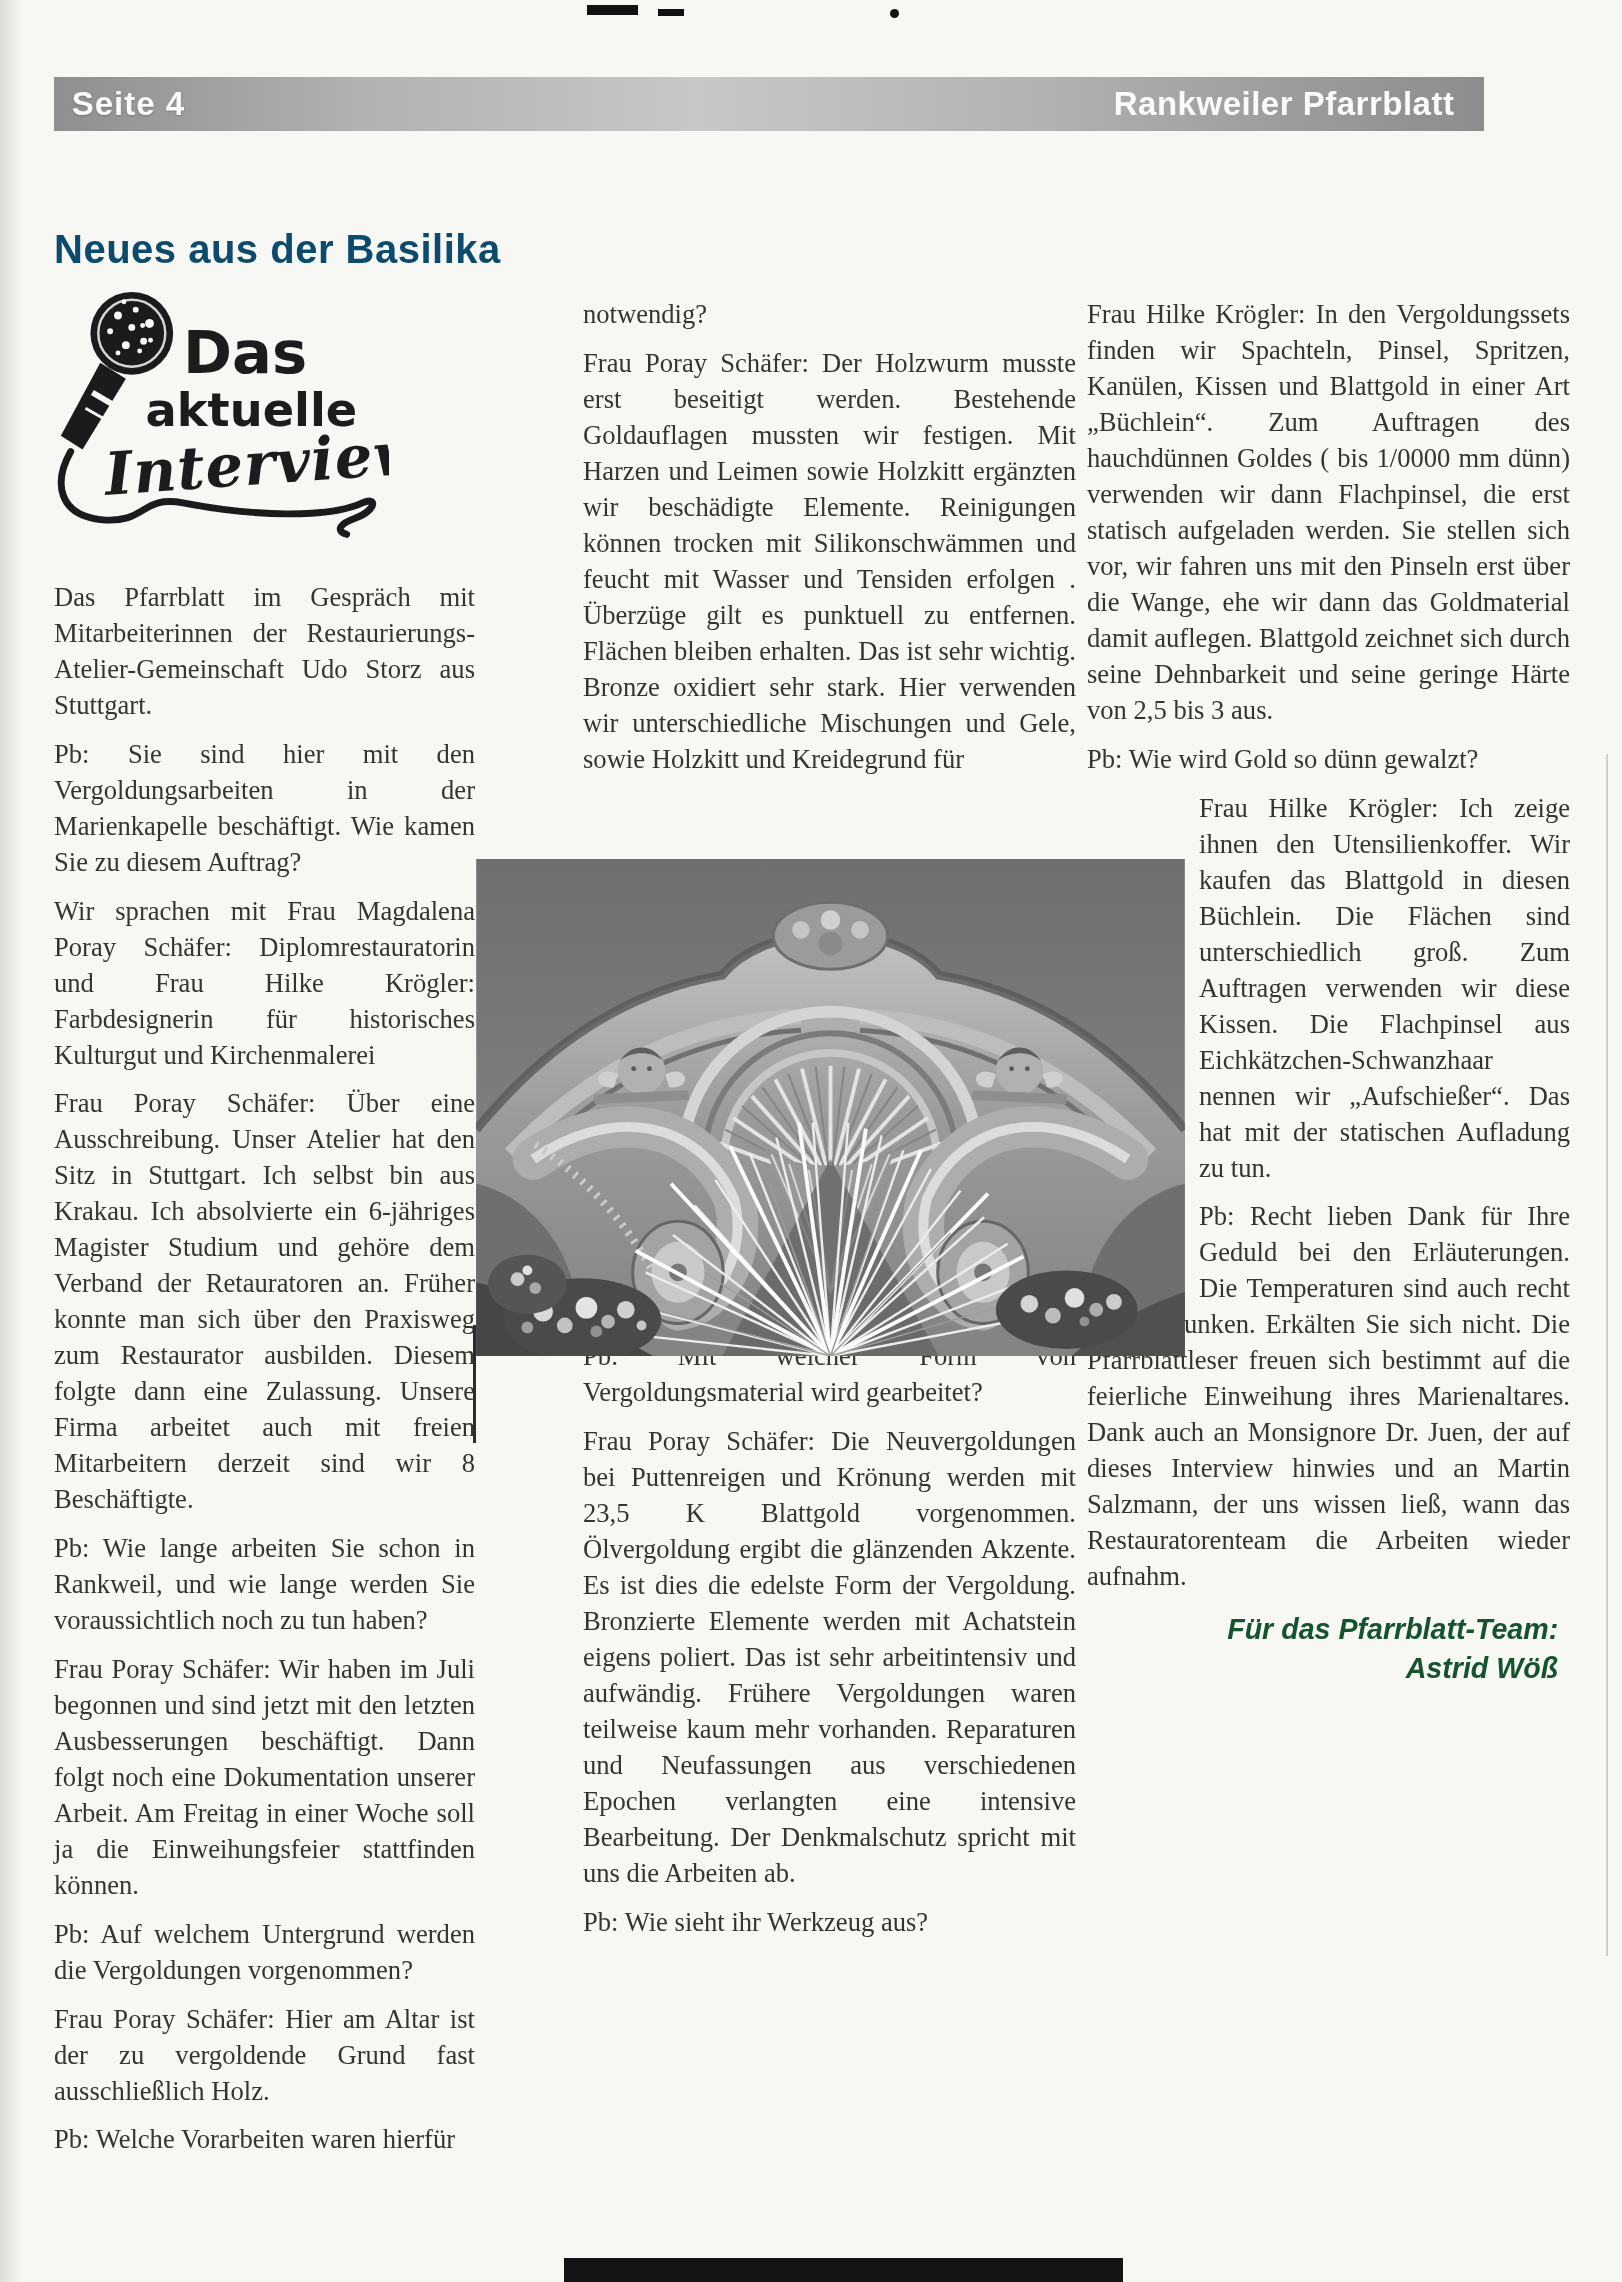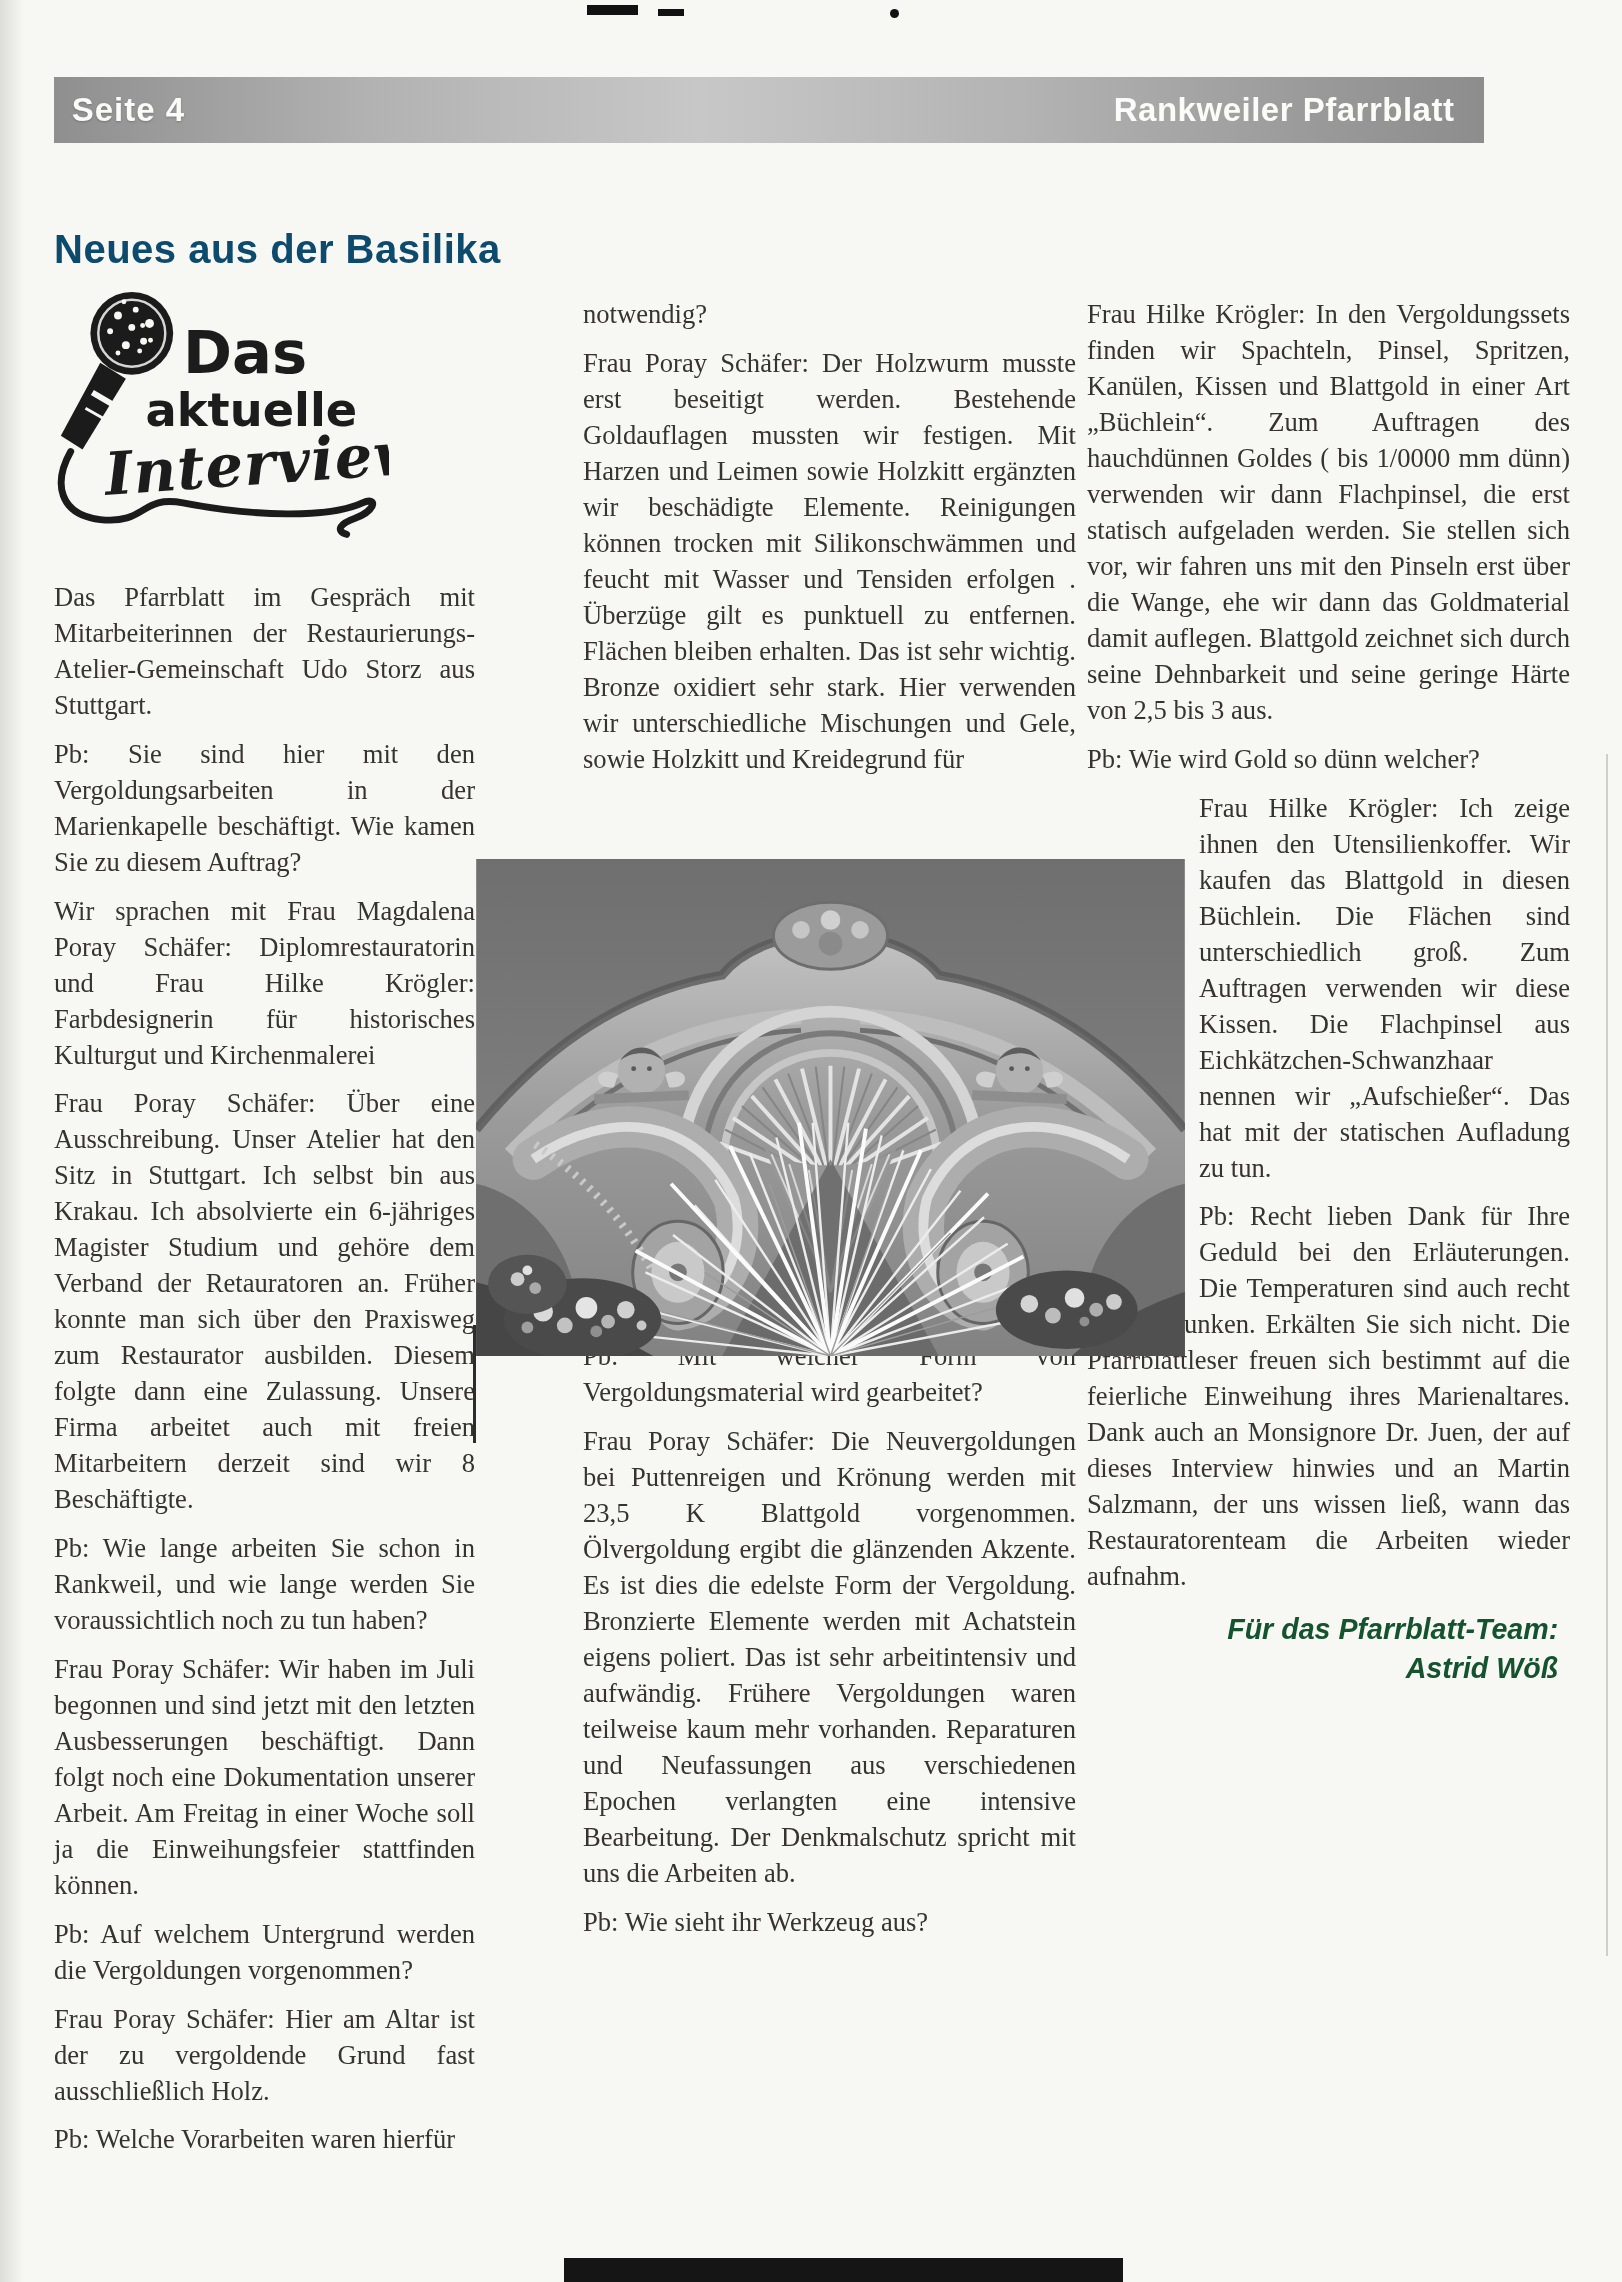--- a/index.html
+++ b/index.html
@@ -1,21 +1,21 @@
 <!DOCTYPE html>
 <html lang="de"><head>
 <meta charset="utf-8">
 <style>
   html,body{margin:0;padding:0;background:#e8e8e5;}
   .page{position:relative;width:1622px;height:2282px;background:#f7f7f4;overflow:hidden;
         font-family:"Liberation Serif","DejaVu Serif",serif;}
   .edge-shade{position:absolute;left:0;top:0;width:23.6px;height:100%;
         background:linear-gradient(90deg,#dcdcd8,rgba(247,247,244,0));}
   
-  .headerbar{position:absolute;left:54px;top:77px;width:1430px;height:66px;box-sizing:border-box;
+  .headerbar{position:absolute;left:54px;top:77px;width:1430px;height:54px;box-sizing:border-box;
         background:linear-gradient(90deg,#8f8f8f 0%,#b2b2b2 22%,#c7c7c7 45%,#b3b3b3 68%,#9a9a9a 88%,#8d8d8d 100%);
         display:flex;align-items:center;justify-content:space-between;padding:0 29.6px 0 17.7px;
         font-family:"Liberation Sans",sans-serif;font-weight:bold;color:#fbfbfa;}
   .page-label{font-size:33px;letter-spacing:1px;text-shadow:0 1px 2px rgba(60,60,60,.35);}
   .masthead{font-size:33px;letter-spacing:0.5px;}
   
   .title{position:absolute;left:54px;top:227px;font-family:"Liberation Sans",sans-serif;
         font-weight:bold;font-size:40px;letter-spacing:0.5px;color:#0c4a6e;}
   
   .logo{position:absolute;left:49px;top:286px;width:340px;height:271px;}
@@ -110,21 +110,21 @@
   </div>
 
   <div id="col2b" class="col">
     <p><b class="spk">Pb:</b> <span>Mit welcher Form von Vergoldungsmaterial wird gearbeitet?</span></p>
     <p><b class="spk">Frau Poray Schäfer:</b> <span>Die Neuvergoldungen bei Puttenreigen und Krönung werden mit 23,5 K Blattgold vorgenommen. Ölvergoldung ergibt die glänzenden Akzente. Es ist dies die edelste Form der Vergoldung. Bronzierte Elemente werden mit Achatstein eigens poliert. Das ist sehr arbeitintensiv und aufwändig. Frühere Vergoldungen waren teilweise kaum mehr vorhanden. Reparaturen und Neufassungen aus verschiedenen Epochen verlangten eine intensive Bearbeitung. Der Denkmalschutz spricht mit uns die Arbeiten ab.</span></p>
     <p><b class="spk">Pb:</b> <span>Wie sieht ihr Werkzeug aus?</span></p>
   </div>
 
   <div id="col3" class="col">
     <p><b class="spk">Frau Hilke Krögler:</b> <span>In den Vergoldungssets finden wir Spachteln, Pinsel, Spritzen, Kanülen, Kissen und Blattgold in einer Art „Büchlein“. Zum Auftragen des hauchdünnen Goldes ( bis 1/0000 mm dünn) verwenden wir dann Flachpinsel, die erst statisch aufgeladen werden. Sie stellen sich vor, wir fahren uns mit den Pinseln erst über die Wange, ehe wir dann das Goldmaterial damit auflegen. Blattgold zeichnet sich durch seine Dehnbarkeit und seine geringe Härte von 2,5 bis 3 aus.</span></p>
-    <p><b class="spk">Pb:</b> <span>Wie wird Gold so dünn welcher?</span></p>
+    <p><b class="spk">Pb:</b> <span>Wie wird Gold so dünn gewalzt?</span></p>
     <div class="intrude"></div>
     <p><b class="spk">Frau Hilke Krögler:</b> <span>Ich zeige ihnen den Utensilienkoffer. Wir kaufen das Blattgold in diesen Büchlein. Die Flächen sind unterschiedlich groß. Zum Auftragen verwenden wir diese Kissen. Die Flachpinsel aus Eichkätzchen-Schwanzhaar nennen wir „Aufschießer“. Das hat mit der statischen Aufladung zu tun.</span></p>
     <p><b class="spk">Pb:</b> <span>Recht lieben Dank für Ihre Geduld bei den Erläuterungen. Die Temperaturen sind auch recht stark gesunken. Erkälten Sie sich nicht. Die Pfarrblattleser freuen sich bestimmt auf die feierliche Einweihung ihres Marienaltares. Dank auch an Monsignore Dr. Juen, der auf dieses Interview hinwies und an Martin Salzmann, der uns wissen ließ, wann das Restauratorenteam die Arbeiten wieder aufnahm.</span></p>
     <div class="sig">
       <div>Für das Pfarrblatt-Team:</div>
       <div>Astrid Wöß</div>
     </div>
   </div>
 
   <div class="photo">

